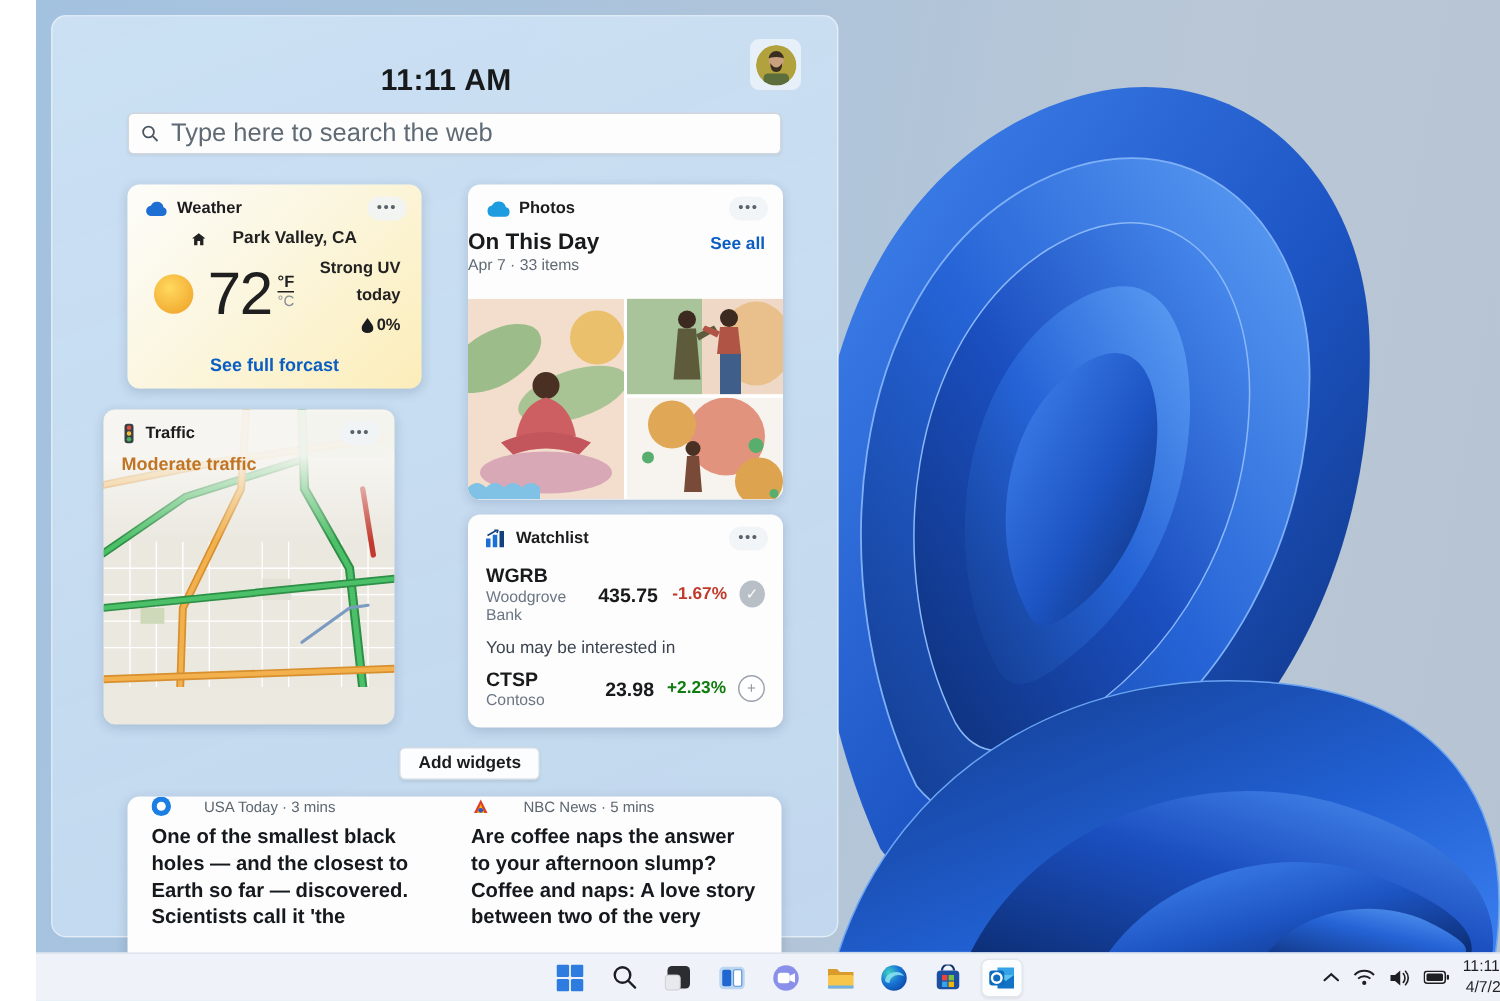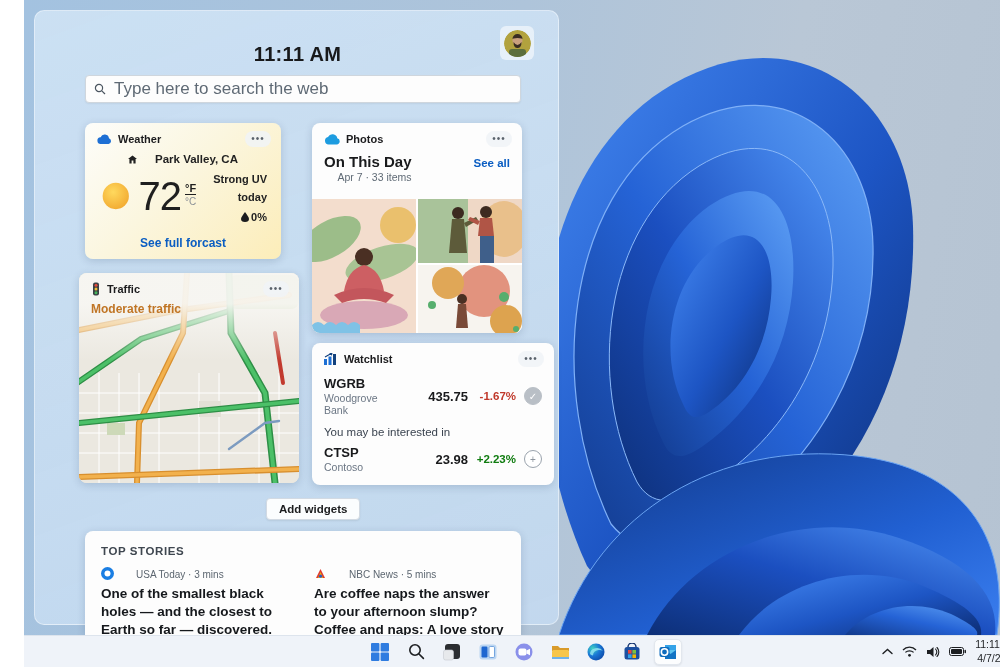--- a/index.html
+++ b/index.html
@@ -51,42 +51,42 @@
   .unit-c { font-size:10px; color:#8a8f96; margin-top:1px; }
   .weather-right { margin-left:auto; text-align:right; }
   .cond { font-size:11px; font-weight:700; color:#222; }
   .precip { font-size:11px; font-weight:600; color:#222; margin-top:6px;
     display:flex; justify-content:flex-end; align-items:center; gap:2px; }
   .weather-link { position:absolute; bottom:9px; width:100%; text-align:center;
     font-size:12px; font-weight:700; color:#0a5dc2; cursor:pointer; }
 
   
   .photos { left:277px; top:112px; width:210px; height:210px; }
-  .photos-sub { display:flex; align-items:baseline; padding:2px 12px 6px 12px;text-align:right; }
+  .photos-sub { display:flex; align-items:baseline; padding:2px 12px 6px 0; }
   .photos-title { font-size:15px; font-weight:700; color:#191a1c; }
   .photos-meta { font-size:10.5px; color:#5f6a75; margin-top:1px; }
   .photos-link { margin-left:auto; font-size:11.5px; font-weight:700; color:#0a5dc2; cursor:pointer; }
   .collage { position:absolute; left:0; right:0; bottom:0; top:76px;
     display:grid; grid-template-columns:104px 104px; grid-template-rows:64px 68px;
     gap:2px; background:#fff; }
   .cell { overflow:hidden; } .cell svg { display:block; }
   .cell-left { grid-row:1 / span 2; }
 
   
-  .traffic { left:44px; top:262px; width:220px; height:210px; background:#ece9e1; }
+  .traffic { left:34px; top:262px; width:194px; height:210px; background:#ece9e1; }
   .traffic-map { position:absolute; inset:0; }
   .traffic-fog { position:absolute; left:0; top:0; right:0; height:88px; z-index:2;
     background:linear-gradient(rgba(247,246,242,.95) 35%,rgba(247,246,242,0)); }
   .traffic-head { font-size:15px; font-weight:700; color:#17181a; padding:8px 12px 0 12px;
     position:relative; z-index:3; }
   .traffic-status { font-size:12px; font-weight:700; color:#c07525; padding:1px 12px;
     position:relative; z-index:3; }
 
   
-  .watchlist { left:277px; top:332px; width:242px; height:142px; }
+  .watchlist { left:277px; top:332px; width:210px; height:142px; }
   .stock-row { display:flex; align-items:center; padding:5px 12px 0 12px; }
   .stock-id { width:78px; }
   .stock-ticker { font-size:13px; font-weight:700; color:#191a1c; }
   .stock-name { font-size:10.5px; color:#6b7684; margin-top:1px; }
   .stock-price { font-size:13px; font-weight:700; color:#191a1c; margin-left:auto; }
   .stock-change { font-size:11.5px; font-weight:700; width:48px; text-align:right; }
   .chg-down { color:#c0392b; } .chg-up { color:#107c10; }
   .stock-action { width:18px; height:18px; margin-left:8px; border-radius:50%;
     display:flex; align-items:center; justify-content:center; cursor:pointer;
     font-size:10px; border:1.3px solid #9aa3ad; color:#8d959e; background:#fff; }
@@ -360,21 +360,20 @@
         </span>
         <span class="stock-price">23.98</span>
         <span class="stock-change chg-up">+2.23%</span>
         <span class="stock-action">+</span>
       </div>
     </div>
 
     <button class="add-widgets">Add widgets</button>
 
     <div class="card news">
-      <div class="news-header">TOP STORIES</div>
       <div class="news-cols">
         <div class="news-col">
           <div class="news-src">
             <svg width="13" height="13" viewBox="0 0 13 13">
               <circle cx="6.5" cy="6.5" r="6.5" fill="#1a7ee3"></circle>
               <circle cx="6.5" cy="6.5" r="3" fill="#ffffff"></circle>
             </svg>
             <span>USA Today · 3 mins</span>
           </div>
           <div class="news-headline">One of the smallest black holes — and the closest to Earth so far — discovered. Scientists call it 'the</div>

